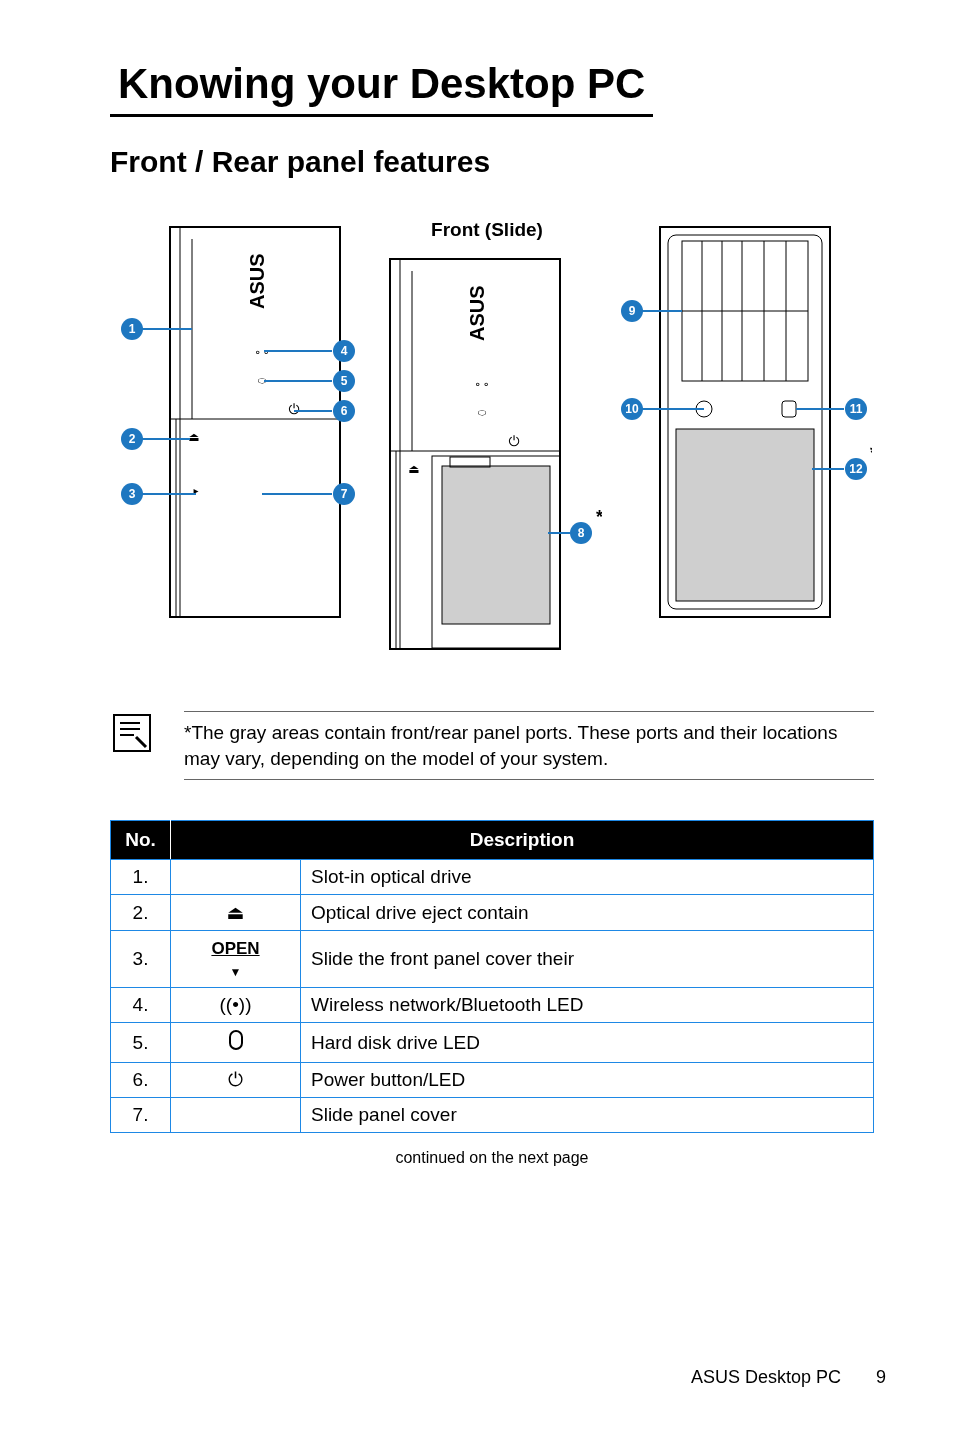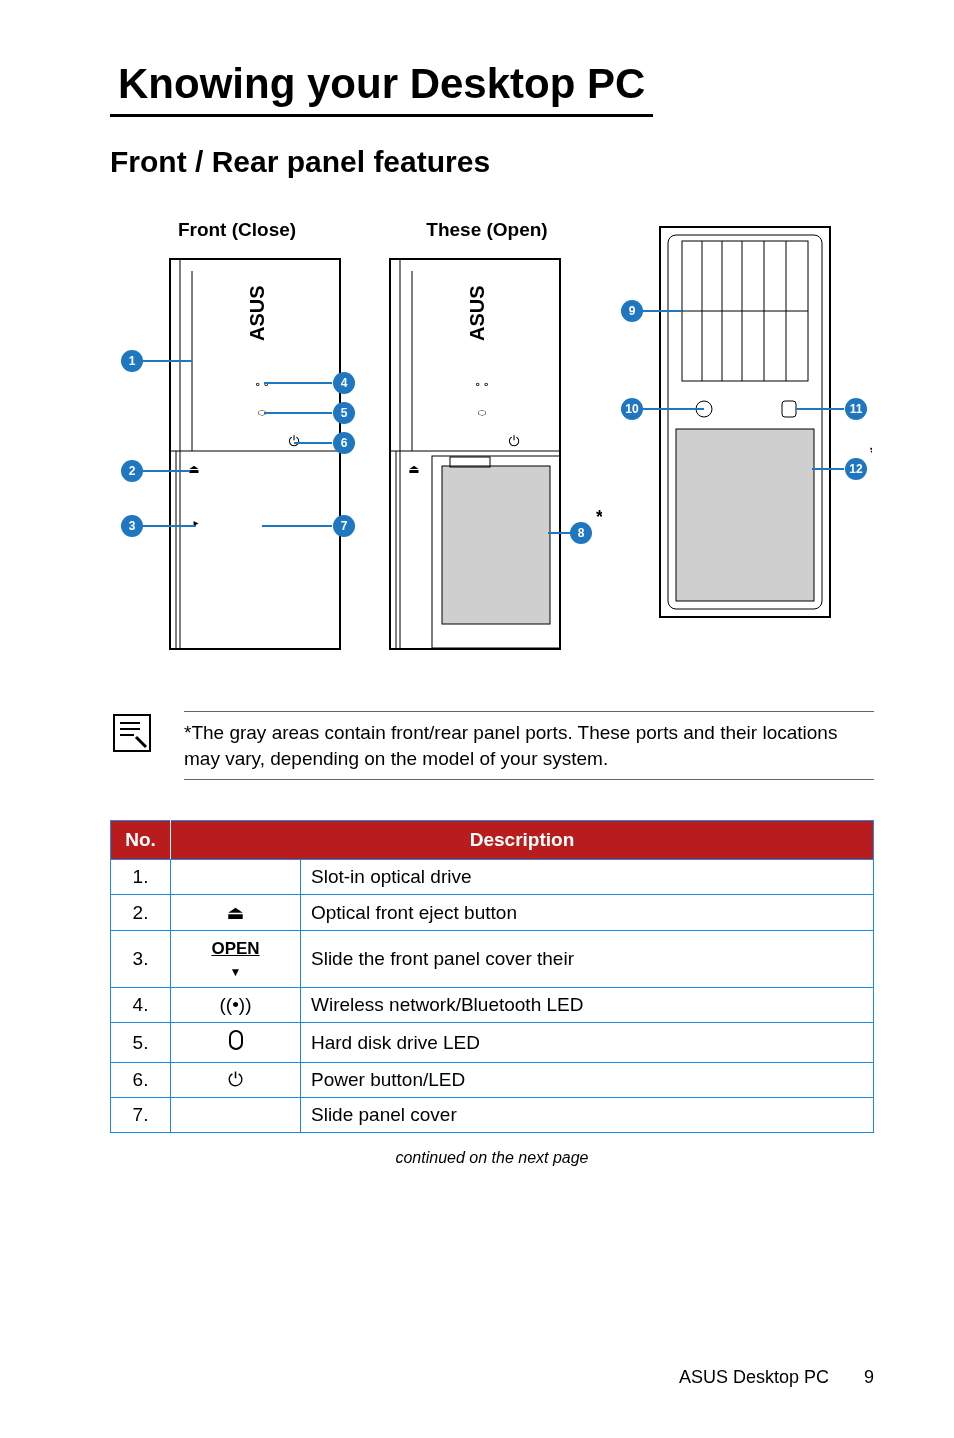--- a/index.html
+++ b/index.html
@@ -51,44 +51,43 @@
     margin: 18px 0 40px 0;
   }
   .note-sep { border-top: 1px solid #666; border-bottom:1px solid #666; padding: 8px 0; flex:1; }
   .note-text { font-size: 19px; line-height: 1.35; }
   table.desc {
     width: 100%;
     border-collapse: collapse;
     font-size: 19px;
   }
   table.desc th {
-    background: #b91c1c;
+    background: #000000;
     color: #fff;
     font-weight: 700;
     padding: 8px 6px;
     border: 1px solid #1e88e5;
   }
   table.desc th:first-child { border-right-color:#fff; width:60px; }
   table.desc td {
     border: 1px solid #1e88e5;
     padding: 6px 10px;
     vertical-align: middle;
   }
   table.desc td.num { text-align:center; width:60px; }
   table.desc td.icon { text-align:center; width:130px; }
   .continued {
     text-align:center;
-    font-style: italic;
     font-size: 16px;
     margin-top: 16px;
   }
   .footer {
     position: absolute;
     bottom: 50px;
-    right: 80px;
+    right: 68px;
     font-size: 18px;
   }
   .footer .pn { font-weight:400; margin-left:30px; }
   .callout-num {
     fill:#1e77c0; stroke:none;
   }
   .callout-text { fill:#fff; font-size:12px; font-weight:700; font-family:Arial; text-anchor:middle; }
   .wire { stroke:#1e77c0; stroke-width:2; fill:none; }
   .bbox { stroke:#000; stroke-width:2; fill:none; }
   .thin { stroke:#000; stroke-width:1; fill:none; }
@@ -101,21 +100,20 @@
   <span class="title-underline">
     <h1>Knowing your Desktop PC</h1>
   </span>
 </div>
 
 <h2>Front / Rear panel features</h2>
 
 <div class="diagrams">
 
   <div class="diagram-col">
-    <div class="diag-label">Front (Close)</div>
     <svg width="250" height="430">
 
       <rect class="bbox" x="58" y="8" width="170" height="390"></rect>
       <line class="thin" x1="68" y1="8" x2="68" y2="398"></line>
       <line class="thin" x1="64" y1="200" x2="64" y2="398"></line>
 
       <line class="thin" x1="80" y1="20" x2="80" y2="200"></line>
       <text x="152" y="90" transform="rotate(-90 152,90)" font-size="20" font-weight="900" font-family="Arial">ASUS</text>
 
       <text x="150" y="137" font-size="10" text-anchor="middle">⚬⚬</text>
@@ -153,21 +151,21 @@
       <circle class="callout-num" cx="232" cy="192" r="11"></circle>
         <text class="callout-text" x="232" y="196">6</text>
 
       <line class="wire" x1="150" y1="275" x2="220" y2="275"></line>
       <circle class="callout-num" cx="232" cy="275" r="11"></circle>
         <text class="callout-text" x="232" y="279">7</text>
     </svg>
   </div>
 
   <div class="diagram-col">
-    <div class="diag-label">These (Open)</div>
+    <div class="diag-label">Front (Slide)</div>
     <svg width="230" height="430">
       <rect class="bbox" x="18" y="8" width="170" height="390"></rect>
       <line class="thin" x1="28" y1="8" x2="28" y2="398"></line>
       <line class="thin" x1="24" y1="200" x2="24" y2="398"></line>
       <line class="thin" x1="40" y1="20" x2="40" y2="200"></line>
       <text x="112" y="90" transform="rotate(-90 112,90)" font-size="20" font-weight="900" font-family="Arial">ASUS</text>
       <text x="110" y="137" font-size="10" text-anchor="middle">⚬⚬</text>
       <text x="110" y="165" font-size="10" text-anchor="middle">⬭</text>
       <line class="thin" x1="18" y1="200" x2="188" y2="200"></line>
       <text x="142" y="195" font-size="14" text-anchor="middle">⏻</text>
@@ -247,21 +245,21 @@
   </thead>
   <tbody>
     <tr>
       <td class="num">1.</td>
       <td class="icon"></td>
       <td>Slot-in optical drive</td>
     </tr>
     <tr>
       <td class="num">2.</td>
       <td class="icon">⏏</td>
-      <td>Optical front eject button</td>
+      <td>Optical drive eject contain</td>
     </tr>
     <tr>
       <td class="num">3.</td>
       <td class="icon"><span style="text-decoration:underline;font-size:17px;font-weight:700;">OPEN</span><br><span style="font-size:12px;">▼</span></td>
       <td>Slide the front panel cover their</td>
     </tr>
     <tr>
       <td class="num">4.</td>
       <td class="icon">((•))</td>
       <td>Wireless network/Bluetooth LED</td>

